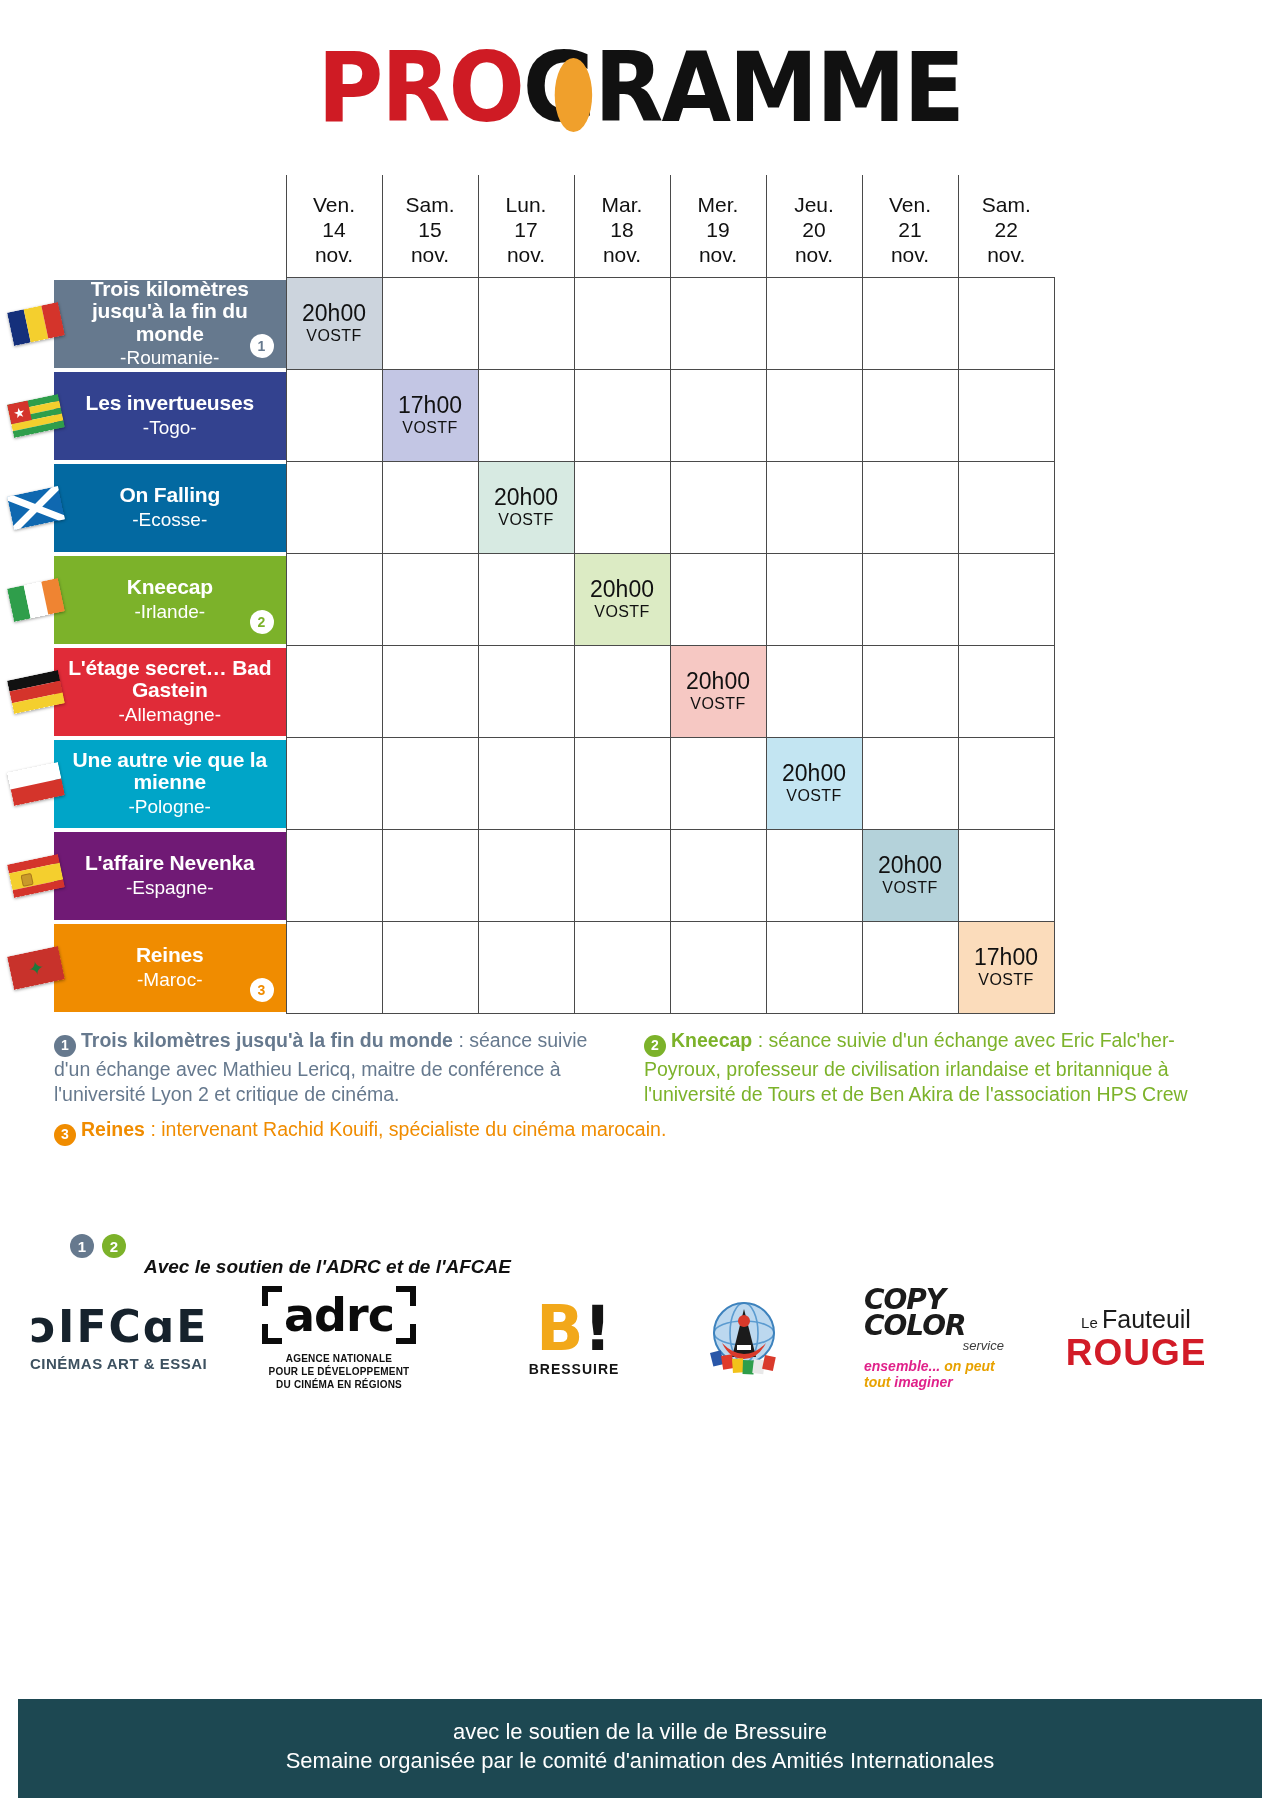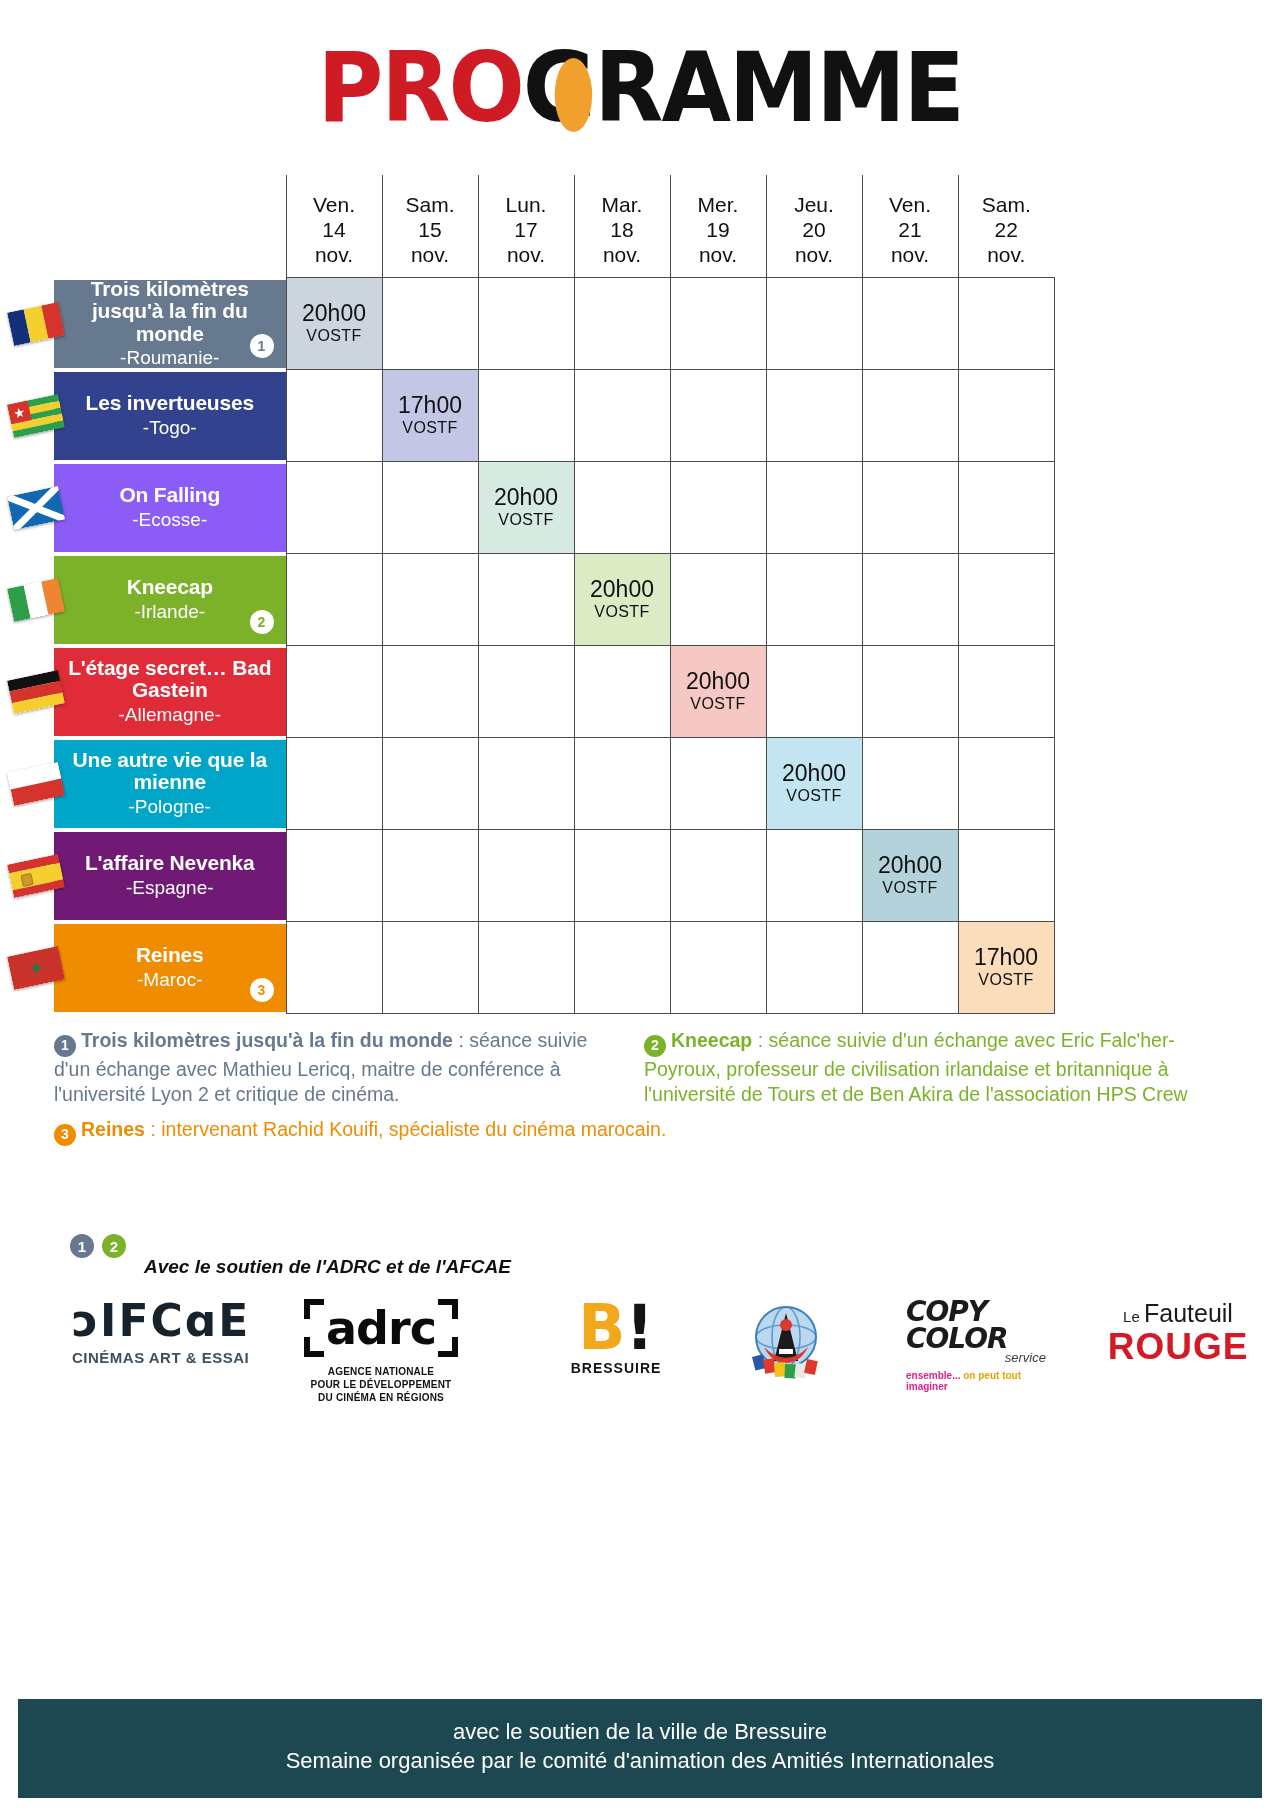--- a/index.html
+++ b/index.html
@@ -189,25 +189,25 @@
     width:24px;height:24px;border-radius:50%;
     color:#fff;font-size:15px;font-weight:bold;
     align-items:center;justify-content:center;
     margin-right:8px;
     font-style:normal;
   }
   .support .txt{ margin-left:10px;margin-top:42px; }
 
   
   .logos{
-    margin-top:21px;
+    margin-top:0;
     height:120px;
     display:flex;
-    align-items:flex-start;
-    padding-left:72px;
+    align-items:center;
+    padding-left:30px;
     gap:0px;
   }
   .logo{ position:relative; }
 
   .afcae{ width:200px; }
   .afcae .word{
     font-size:44px; font-weight:bold; letter-spacing:2px;
     color:#16222c; line-height:1;
     font-family:"DejaVu Sans", sans-serif;
   }
@@ -243,21 +243,21 @@
   .amities{ width:140px; margin-left:40px; display:flex; align-items:center; justify-content:center; }
   .globe{ width:112px; height:86px; position:relative; }
 
   .copycolor{ width:140px; margin-left:50px; text-align:left; }
   .copycolor .cc{
     font-size:28px; font-weight:bold; font-style:italic; line-height:.95;
     color:#1b1b1b; letter-spacing:-1px;
     font-family:"DejaVu Sans", sans-serif;
   }
   .copycolor .svc{ font-size:13px; font-style:italic; color:#3a3a3a; text-align:right; margin-top:-2px;}
-  .copycolor .tag{ font-size:10px; font-weight:bold; margin-top:5px; }
+  .copycolor .tag{ font-size:14px; font-weight:bold; font-style:italic; margin-top:5px; }
   .copycolor .tag .a{ color:#e0218a; }
   .copycolor .tag .b{ color:#e8a200; }
   .copycolor .tag .c{ color:#e0218a; }
 
   .fauteuil{ width:180px; margin-left:42px; text-align:center; }
   .fauteuil .l1{ font-size:15px; color:#1b1b1b; }
   .fauteuil .l1 .fa{ font-size:25px; }
   .fauteuil .l2{ font-size:37px; font-weight:bold; color:#d21b27; letter-spacing:1px; line-height:1; }
 
   
@@ -397,21 +397,21 @@
           <td class="slot"></td>
           <td class="slot"></td>
           <td class="slot"></td>
         </tr>
         <tr>
           <td class="filmcell">
             <div class="flag"><svg viewBox="0 0 52 34" style="width:100%;height:100%">
                 <rect width="52" height="34" fill="#0f68b0"></rect>
                 <path d="M0 0 L52 34 M52 0 L0 34" stroke="#fff" stroke-width="7"></path>
               </svg></div>
-            <div class="filmbox" style="background: #8b5cf6;">
+            <div class="filmbox" style="background: #0369a1;">
               <div class="film-title">On Falling</div>
               <div class="film-country">-Ecosse-</div>
             </div>
           </td>
           <td class="slot"></td>
           <td class="slot"></td>
           <td class="slot" style="background: rgb(215, 234, 226);">
             <div class="time">20h00</div>
             <div class="vostf">VOSTF</div>
           </td>

